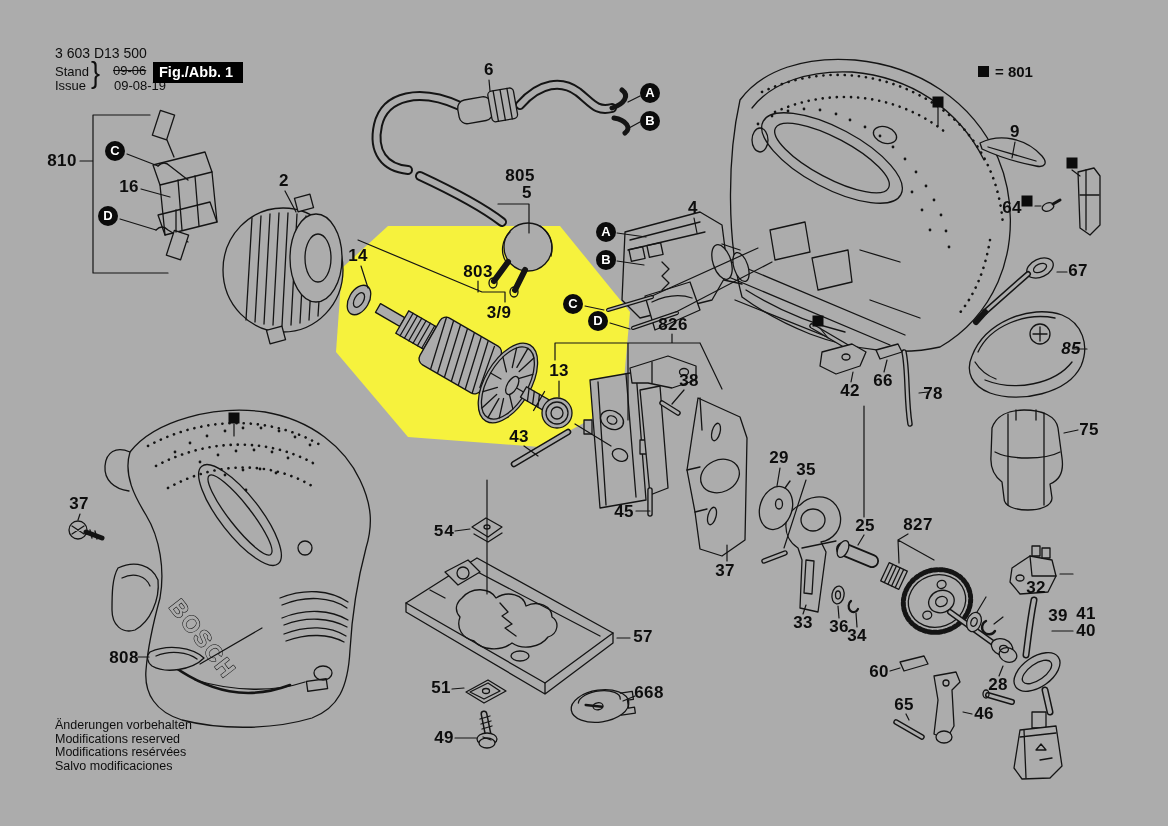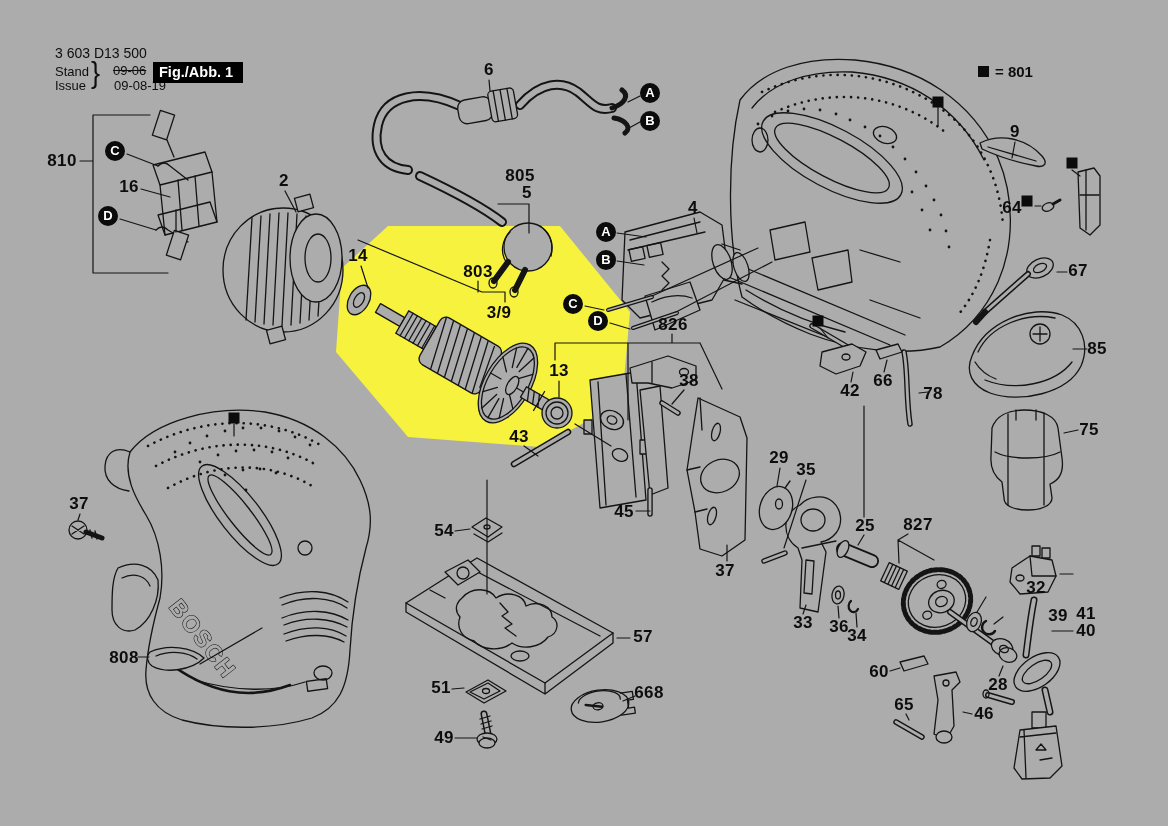--- a/index.html
+++ b/index.html
@@ -457,20 +457,26 @@
   <div class="abs hdr-brace">}</div>
   <div class="abs hdr-old">09-06</div>
   <div class="abs hdr-new">09-08-19</div>
   <div class="abs fig-box">Fig./Abb. 1</div>
 
   <div class="abs legend">
     <span class="sq-i"></span>
     <span>= 801</span>
   </div>
 
+  <div class="abs footnotes">
+    <div>Änderungen vorbehalten</div>
+    <div>Modifications reserved</div>
+    <div>Modifications resérvées</div>
+    <div>Salvo modificaciones</div>
+  </div>
 
   <div id="annotation-layer">
       <div class="callout" style="left: 62px; top: 161px; text-align: center;">810</div>
       <div class="callout" style="left: 129px; top: 187px;">16</div>
       <div class="callout" style="left: 284px; top: 181px;">2</div>
       <div class="callout" style="left: 489px; top: 70px;">6</div>
       <div class="callout" style="left: 520px; top: 176px;">805</div>
       <div class="callout" style="left: 527px; top: 193px;">5</div>
       <div class="callout" style="left: 693px; top: 208px;">4</div>
       <div class="callout" style="left: 358px; top: 256px;">14</div>
@@ -482,32 +488,32 @@
       <div class="callout" style="left: 519px; top: 437px;">43</div>
       <div class="callout" style="left: 624px; top: 512px;">45</div>
       <div class="callout" style="left: 725px; top: 571px;">37</div>
       <div class="callout" style="left: 779px; top: 458px;">29</div>
       <div class="callout" style="left: 806px; top: 470px;">35</div>
       <div class="callout" style="left: 865px; top: 526px;">25</div>
       <div class="callout" style="left: 918px; top: 525px; text-align: right;">827</div>
       <div class="callout" style="left: 1015px; top: 132px;">9</div>
       <div class="callout" style="left: 1012px; top: 208px;">64</div>
       <div class="callout" style="left: 1078px; top: 271px;">67</div>
-      <div class="callout" style="left: 1097px; top: 349px;">85</div>
+      <div class="callout" style="left: 1071px; top: 349px; font-style: italic;">85</div>
       <div class="callout" style="left: 933px; top: 394px;">78</div>
       <div class="callout" style="left: 883px; top: 381px;">66</div>
       <div class="callout" style="left: 850px; top: 391px;">42</div>
       <div class="callout" style="left: 1089px; top: 430px;">75</div>
       <div class="callout" style="left: 79px; top: 504px;">37</div>
       <div class="callout" style="left: 124px; top: 658px;">808</div>
       <div class="callout" style="left: 643px; top: 637px;">57</div>
       <div class="callout" style="left: 441px; top: 688px;">51</div>
       <div class="callout" style="left: 444px; top: 738px;">49</div>
       <div class="callout" style="left: 649px; top: 693px;">668</div>
-      <div class="callout" style="left: 444px; top: 531px;">54</div>
+      <div class="callout" style="left: 444px; top: 531px; font-family: Liberation Mono, monospace;">54</div>
       <div class="callout" style="left: 803px; top: 623px;">33</div>
       <div class="callout" style="left: 839px; top: 627px;">36</div>
       <div class="callout" style="left: 857px; top: 636px;">34</div>
       <div class="callout" style="left: 879px; top: 672px;">60</div>
       <div class="callout" style="left: 904px; top: 705px;">65</div>
       <div class="callout" style="left: 984px; top: 714px;">46</div>
       <div class="callout" style="left: 998px; top: 685px;">28</div>
       <div class="callout" style="left: 1016px; top: 588px; margin-left: 20px;">32</div>
       <div class="callout" style="left: 1014px; top: 616px; margin-left: 44px;">39</div>
       <div class="callout" style="left: 1086px; top: 578px; margin-top: 36px;">41</div>

